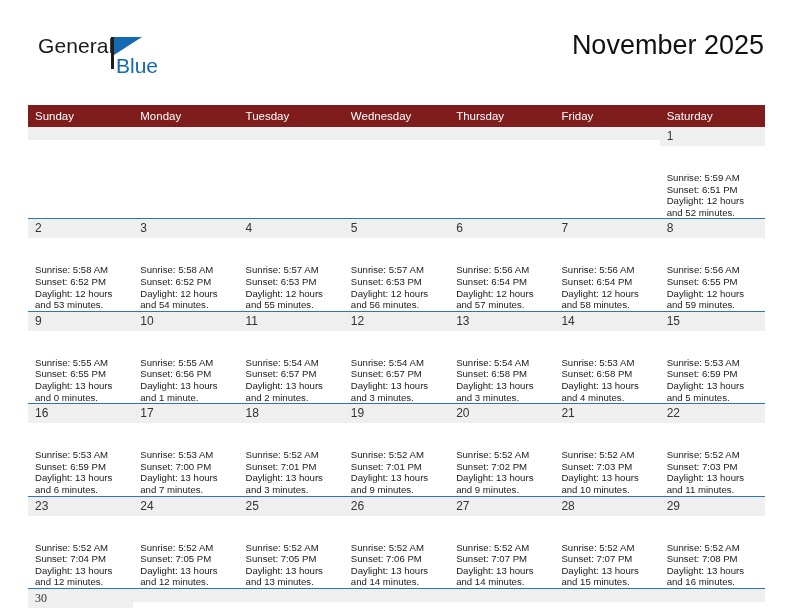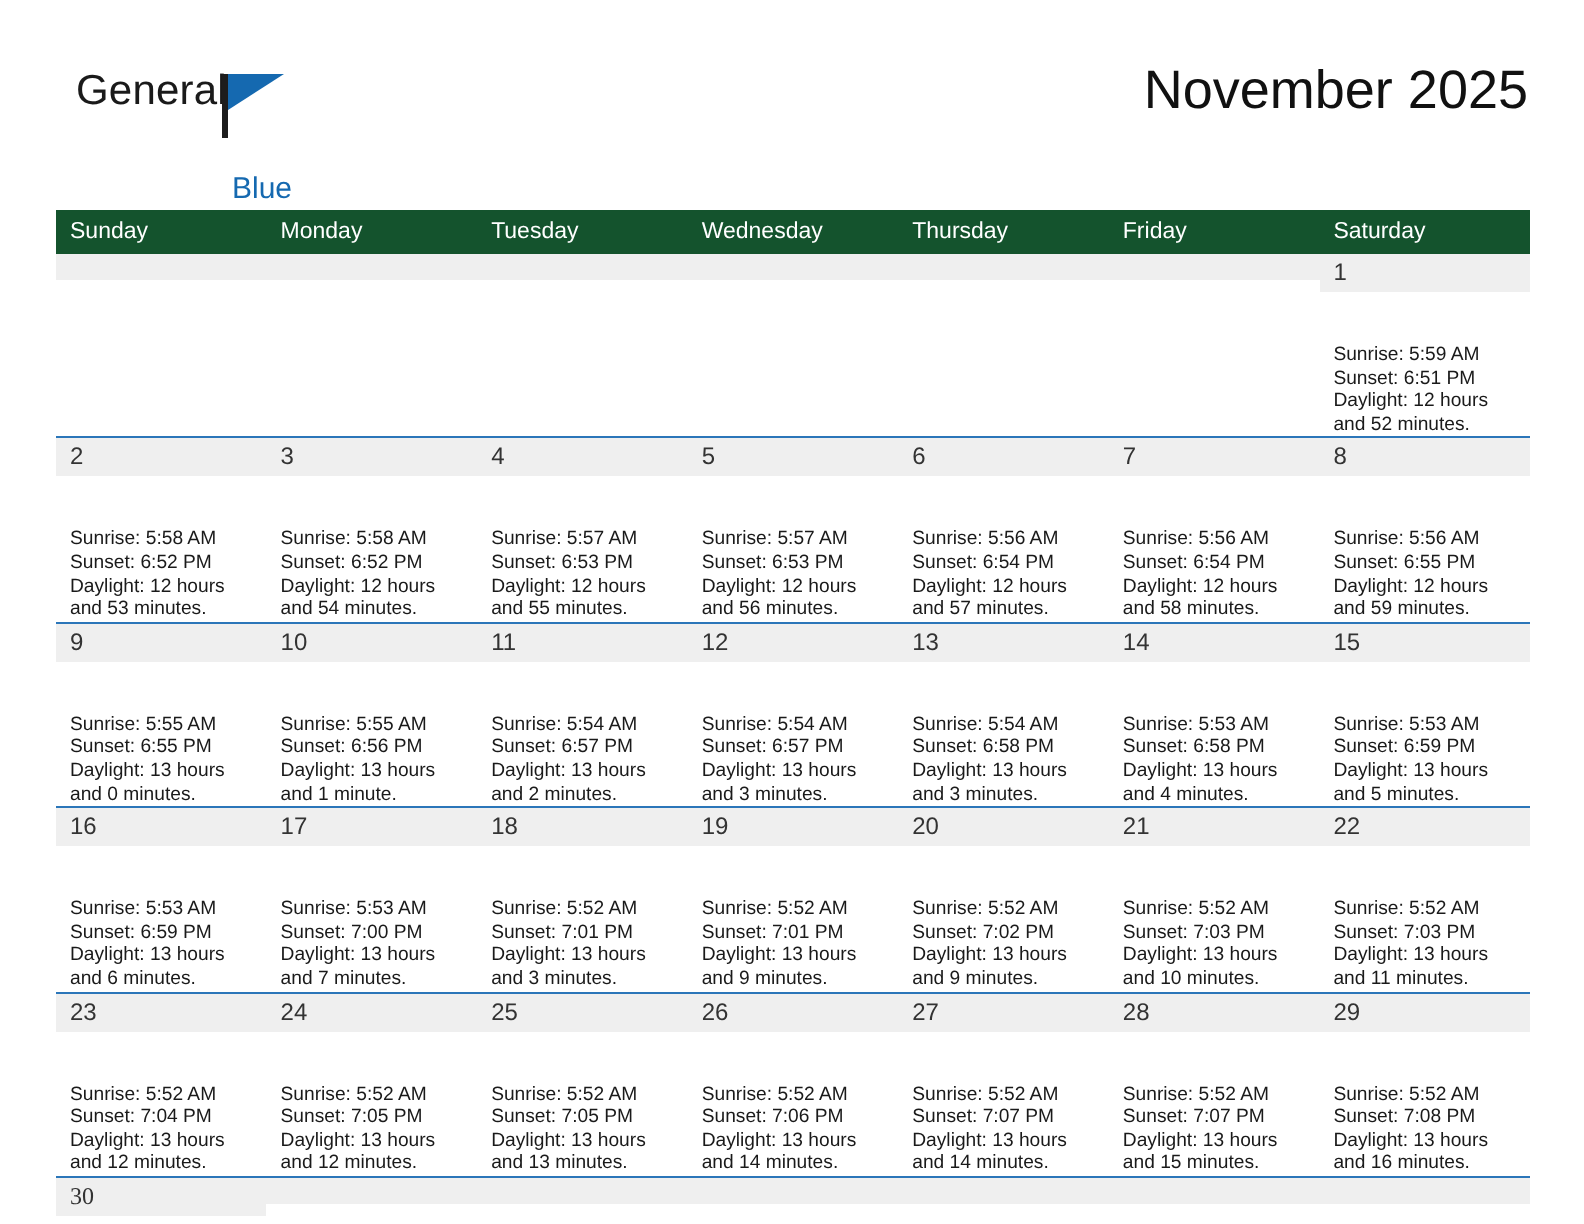--- a/index.html
+++ b/index.html
@@ -61,24 +61,23 @@
     left: 73px;
     top: 3px;
     width: 3px;
     height: 32px;
     background: #1d1d1d;
   }
   .brand-line2 {
     position: absolute;
     left: 78px;
     top: 20px;
-    font-size: 15px;
+    font-size: 21px;
     color: #1569b0;
     white-space: nowrap;
-    margin-top: 32px;
   }
 
   .title-block {
     position: absolute;
     right: 0;
     top: 0;
     text-align: right;
   }
   .cal-title {
     font-size: 27px;
@@ -101,21 +100,21 @@
   
   .calendar {
     position: absolute;
     left: 28px;
     top: 105px;
     width: 737px;
     border-collapse: collapse;
     table-layout: fixed;
   }
   .calendar th {
-    background: #14532d;
+    background: #7f1d1d;
     color: #ffffff;
     font-size: 11.5px;
     font-weight: normal;
     text-align: left;
     padding: 5px 0 5px 7px;
     height: 10px;
     border: none;
   }
   .calendar td {
     vertical-align: top;

